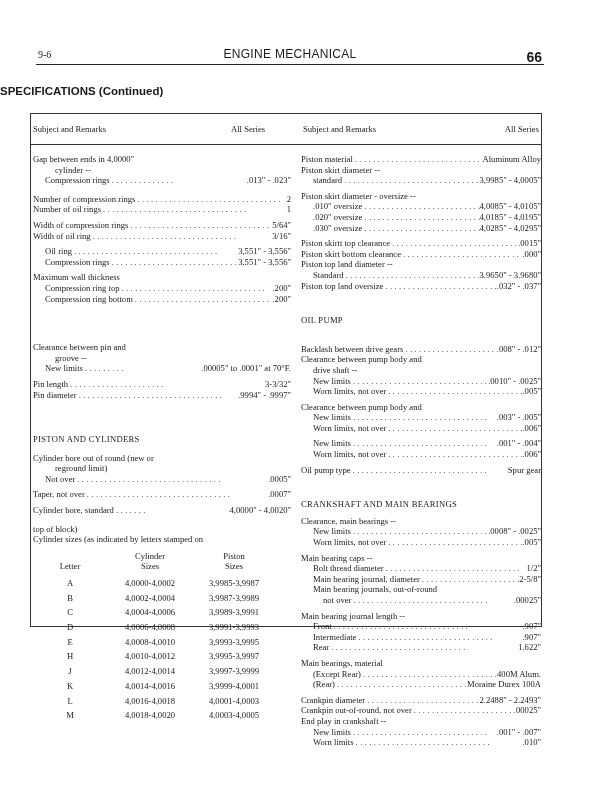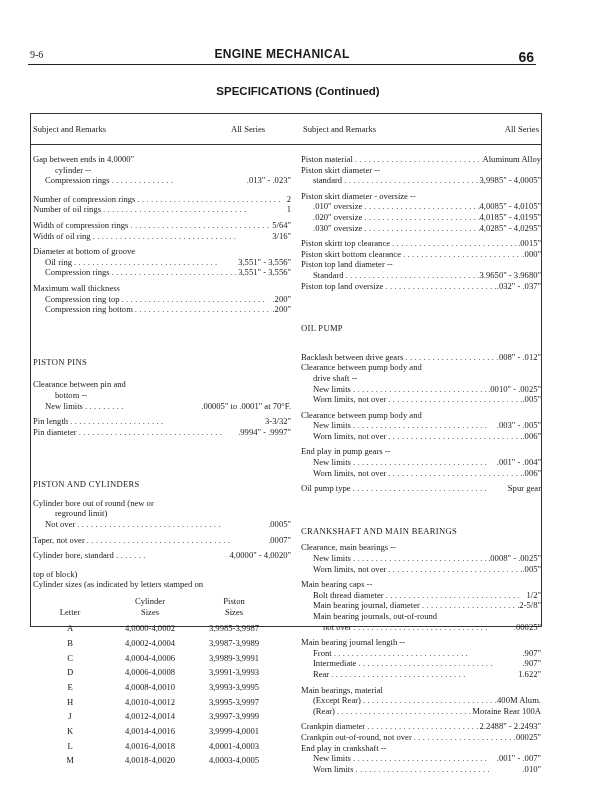--- a/index.html
+++ b/index.html
@@ -1,34 +1,34 @@
 <!DOCTYPE html>
 <html><head>
 <meta charset="utf-8">
 <style>
   html, body { margin: 0; padding: 0; background: #ffffff; }
   body { width: 612px; height: 792px; position: relative; overflow: hidden; color: #1a1a1a; }
-  .hdr { position: absolute; top: 46px; left: 28px; width: 508px; height: 18px; border-bottom: 1.5px solid #222; }
+  .hdr { position: absolute; top: 46px; left: 36px; width: 508px; height: 18px; border-bottom: 1.5px solid #222; }
   .hdr-page { position: absolute; left: 2px; top: 3px; font-family: "Liberation Serif", serif; font-size: 10px; }
-  .hdr-title { position: absolute; left: 0; right: 0; top: 1px; text-align: center; font-family: "Liberation Sans", sans-serif; font-size: 12px; letter-spacing: 0.3px; font-weight: bold; }
+  .hdr-title { position: absolute; left: 0; right: 0; top: 1px; text-align: center; font-family: "Liberation Sans", sans-serif; font-size: 12px; letter-spacing: 0.3px; }
   .hdr-num { position: absolute; right: 2px; top: 3px; font-family: "Liberation Sans", sans-serif; font-weight: bold; font-size: 14px; }
-  .spec-title { position: absolute; top: 85px; left: 12px; width: 572px; text-align: center; font-family: "Liberation Sans", sans-serif; font-weight: bold; font-size: 11.5px; }
+  .spec-title { position: absolute; top: 85px; left: 0; width: 572px; font-family: "Liberation Sans", sans-serif; font-weight: bold; font-size: 11.5px; }
   .table { position: absolute; left: 30px; top: 113px; width: 512px; height: 514px; border: 1px solid #333; border-top: 1.2px solid #333; box-sizing: border-box; font-family: "Liberation Serif", serif; font-size: 8.6px; line-height: 10.6px; }
   .thead { position: absolute; left: 0; right: 0; top: 0; height: 30px; border-bottom: 1.2px solid #333; }
   .th { position: absolute; top: 10px; }
   .col { position: absolute; top: 40px; }
   .col-left { left: 2px; width: 258px; }
   .col-right { left: 270px; width: 240px; }
   .row { display: flex; white-space: nowrap; }
   .row .lbl { flex: 0 0 auto; }
   .row .dots { flex: 1 1 auto; overflow: hidden; letter-spacing: 2.4px; padding: 0 2px; }
   .row .val { flex: 0 0 auto; text-align: right; }
   .gap { height: 5px; }
   .gap-lg { height: 22px; }
-  .section { margin-top: 16px; letter-spacing: 0.3px; }
+  .section { margin-top: 8px; letter-spacing: 0.3px; }
   .ind2 { padding-left: 12px; }
   .ind3 { padding-left: 22px; }
   .cyl-head { display: flex; text-align: center; margin-top: 6px; }
   .cyl-row { display: flex; text-align: center; height: 14.7px; line-height: 14.7px; }
   .c1 { width: 74px; }
   .c2 { width: 86px; }
   .c3 { width: 82px; }
 </style>
 </head>
 <body>
@@ -73,21 +73,20 @@
         <span class="lbl">Width of compression rings</span>
         <span class="dots">................................</span>
         <span class="val">5/64"</span>
       </div>
     <div class="row">
         <span class="lbl">Width of oil ring</span>
         <span class="dots">................................</span>
         <span class="val">3/16"</span>
       </div>
     <div class="gap"></div>
-    <div>Diameter at bottom of groove</div>
     <div class="row ind2">
         <span class="lbl">Oil ring</span>
         <span class="dots">................................</span>
         <span class="val">3,551" - 3,556"</span>
       </div>
     <div class="row ind2">
         <span class="lbl">Compression rings</span>
         <span class="dots">................................</span>
         <span class="val">3,551" - 3,556"</span>
       </div>
@@ -97,24 +96,23 @@
         <span class="lbl">Compression ring top</span>
         <span class="dots">................................</span>
         <span class="val">.200"</span>
       </div>
     <div class="row ind2">
         <span class="lbl">Compression ring bottom</span>
         <span class="dots">................................</span>
         <span class="val">.200"</span>
       </div>
     <div class="gap-lg" style="height:26px"></div>
-    <div class="section">PISTON PINS</div>
     <div class="gap-lg" style="height:12px"></div>
     <div>Clearance between pin and</div>
-    <div class="ind3">bottom --</div>
+    <div class="ind3">groove --</div>
     <div class="row ind2">
         <span class="lbl">New limits</span>
         <span class="dots">.........</span>
         <span class="val">.00005" to .0001"  at 70°F.</span>
       </div>
     <div class="gap"></div>
     <div class="row">
         <span class="lbl">Pin length</span>
         <span class="dots" style="max-width:120px">.....................</span>
         <span style="flex:1"></span>
@@ -292,21 +290,20 @@
         <span class="lbl">New limits</span>
         <span class="dots">..............................</span>
         <span class="val">.003" - .005"</span>
       </div>
     <div class="row ind2">
         <span class="lbl">Worn limits, not over</span>
         <span class="dots">..............................</span>
         <span class="val">.006"</span>
       </div>
     <div class="gap"></div>
-    <div>End play in pump gears --</div>
     <div class="row ind2">
         <span class="lbl">New limits</span>
         <span class="dots">..............................</span>
         <span class="val">.001" - .004"</span>
       </div>
     <div class="row ind2">
         <span class="lbl">Worn limits, not over</span>
         <span class="dots">..............................</span>
         <span class="val">.006"</span>
       </div>
@@ -368,21 +365,21 @@
     <div class="gap"></div>
     <div>Main bearings, material</div>
     <div class="row ind2">
         <span class="lbl">(Except Rear)</span>
         <span class="dots">..............................</span>
         <span class="val">400M Alum.</span>
       </div>
     <div class="row ind2">
         <span class="lbl">(Rear)</span>
         <span class="dots">..............................</span>
-        <span class="val">Moraine Rear 100A</span>
+        <span class="val">Moraine Durex 100A</span>
       </div>
     <div class="gap"></div>
     <div class="row">
         <span class="lbl">Crankpin diameter</span>
         <span class="dots">..............................</span>
         <span class="val">2.2488" - 2.2493"</span>
       </div>
     <div class="row">
         <span class="lbl">Crankpin out-of-round, not over</span>
         <span class="dots">..............................</span>

